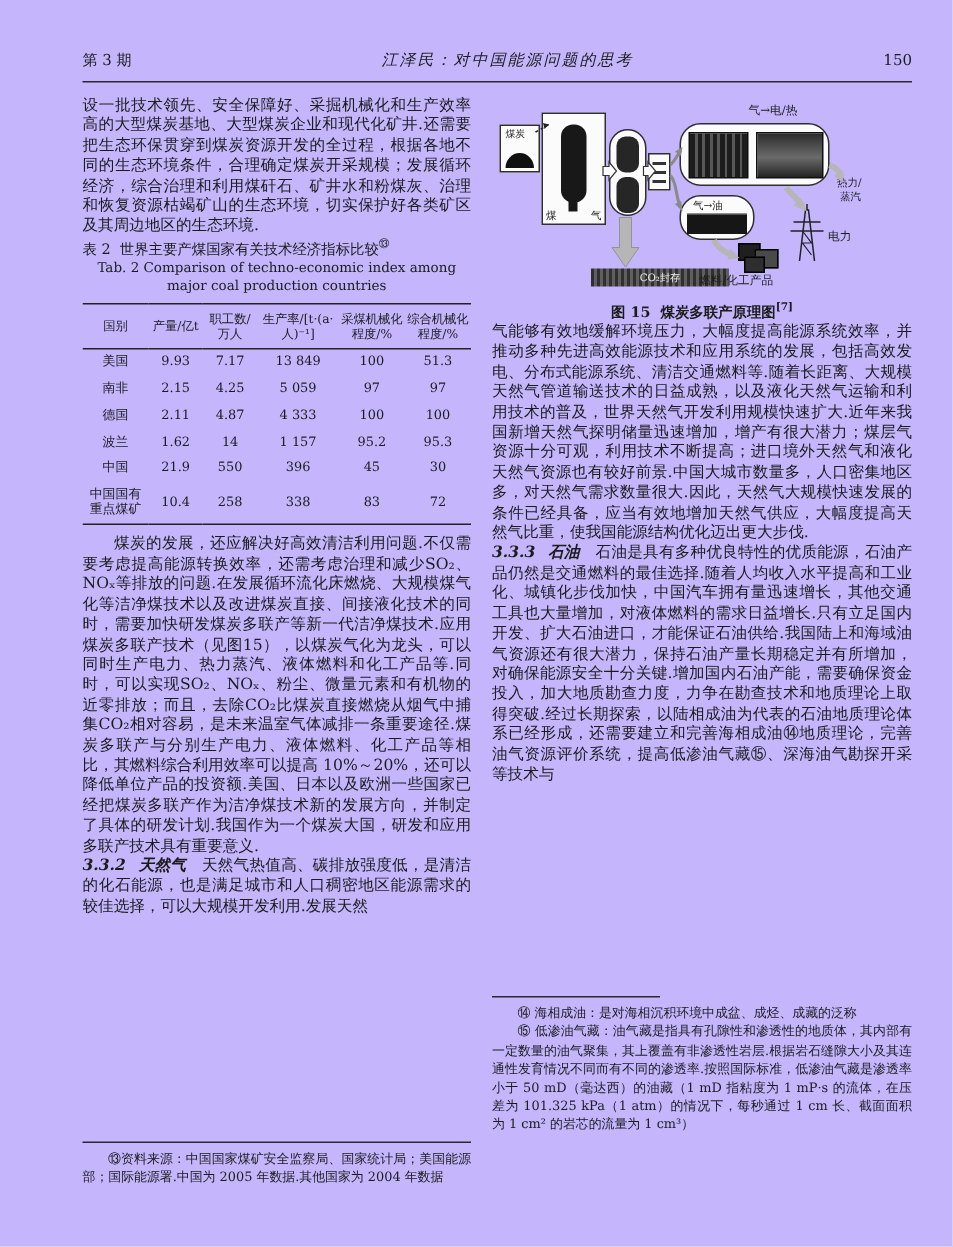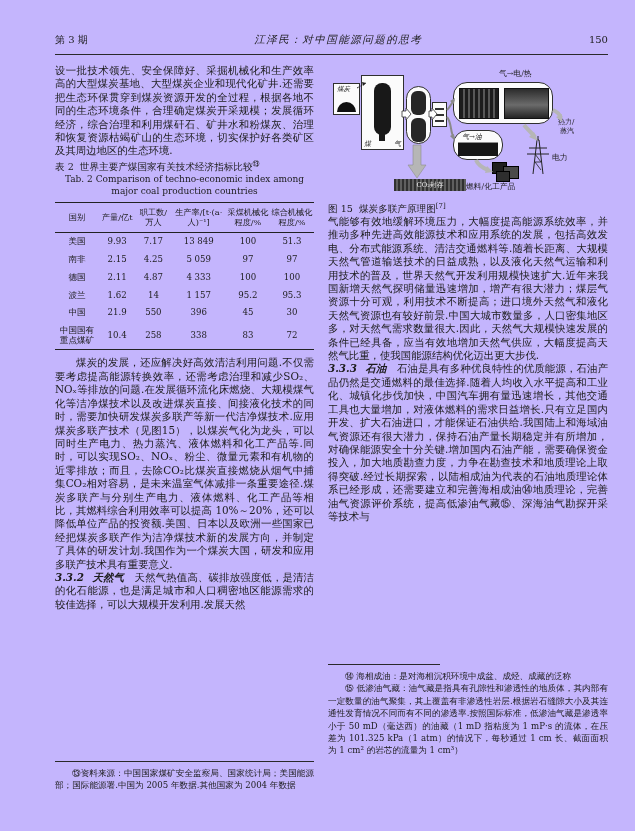--- a/index.html
+++ b/index.html
@@ -32,41 +32,41 @@
   table.coal td{font-size:8.6px;line-height:10.5px;padding:3.6px 1px;text-align:center;}
   
   .fn{font-size:8.6px;line-height:12.4px;text-align:justify;}
   .fn p{margin:0;text-indent:17px;}
   .fn-rule-full{border-top:1px solid #2a2a2a;margin-bottom:5px;width:100%;}
   .fn-rule-short{border-top:1px solid #2a2a2a;margin-bottom:5px;width:112px;}
   .fn-left{position:absolute;top:697px;left:0;width:259px;}
   .fn-right{position:absolute;top:600px;left:0;width:280px;}
   
   .fig{position:relative;width:280px;height:132px;margin-top:2px;}
-  .fig .box{position:absolute;border:1px solid #2f2f2f;background:#fbfbfb;box-sizing:border-box;font-style:italic;}
+  .fig .box{position:absolute;border:1px solid #2f2f2f;background:#fbfbfb;box-sizing:border-box;}
   .fig .rbox{border-radius:14px;}
   .fig .lab{position:absolute;font-size:7px;line-height:8px;white-space:nowrap;
             font-family:"DejaVu Serif",serif;}
   .coal-pile{position:absolute;left:3px;bottom:2px;width:19px;height:10px;background:#101010;
              border-radius:50% 50% 0 0/100% 100% 0 0;}
   .vessel{position:absolute;left:12px;top:7px;width:17px;height:52px;background:#181818;
           border-radius:8px;}
   .vessel:after{content:"";position:absolute;left:5px;bottom:-6px;width:6px;height:8px;background:#181818;}
   .capsule{position:absolute;left:4px;width:15px;height:24px;background:#262626;border-radius:6px;}
   .synline{position:absolute;left:2px;width:9px;height:1.5px;background:#333;}
   .photo{position:absolute;border:1px solid #111;box-sizing:border-box;}
   .ph1{background:repeating-linear-gradient(90deg,#1d1d1d 0 3px,#585858 3px 5px);}
   .ph2{background:linear-gradient(180deg,#2c2c2c 0%,#6b6b6b 55%,#242424 100%);}
   .liquid{position:absolute;left:4px;right:4px;bottom:3px;height:13px;background:#161616;
           border-top:1.5px solid #8f8f8f;}
-  .co2bar{position:absolute;left:66px;top:113px;width:72px;height:12px;color:#ededed;
+  .co2bar{position:absolute;left:66px;top:113px;width:92px;height:12px;color:#ededed;
           font-size:6.8px;line-height:12px;text-align:center;
           background:repeating-linear-gradient(90deg,#303030 0 2px,#5f5f5f 2px 4px);}
   .prodbox{position:absolute;border:1px solid #000;}
-  .fig-cap-zh{font-size:9.6px;font-weight:normal;text-align:left;line-height:13px;margin-top:4px;}
+  .fig-cap-zh{font-size:9.6px;font-weight:bold;text-align:center;line-height:13px;margin-top:4px;}
   .fig-cap-en{font-size:9px;text-align:center;line-height:12.5px;margin-bottom:6px;}
 </style>
 </head>
 <body>
 
 <div class="page">
 
   <div class="hdr">
     <span>第 3 期</span>
     <span class="title">江泽民：对中国能源问题的思考</span>

